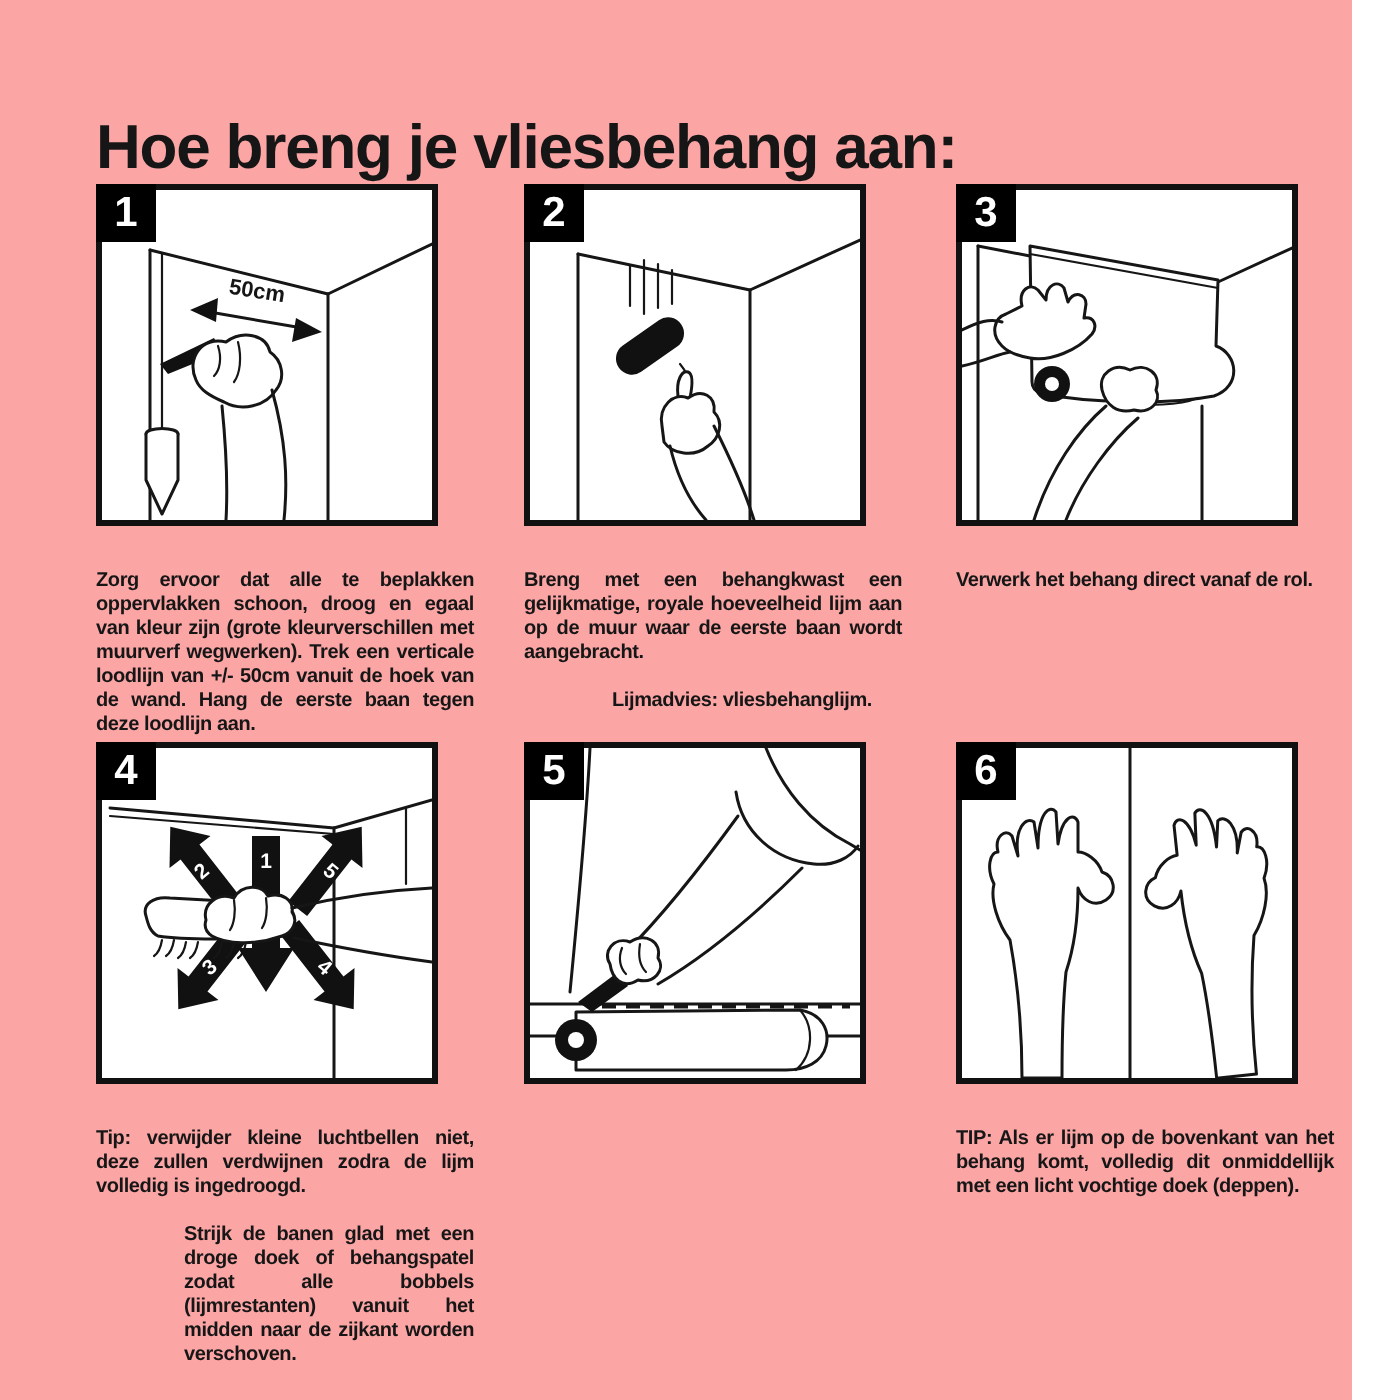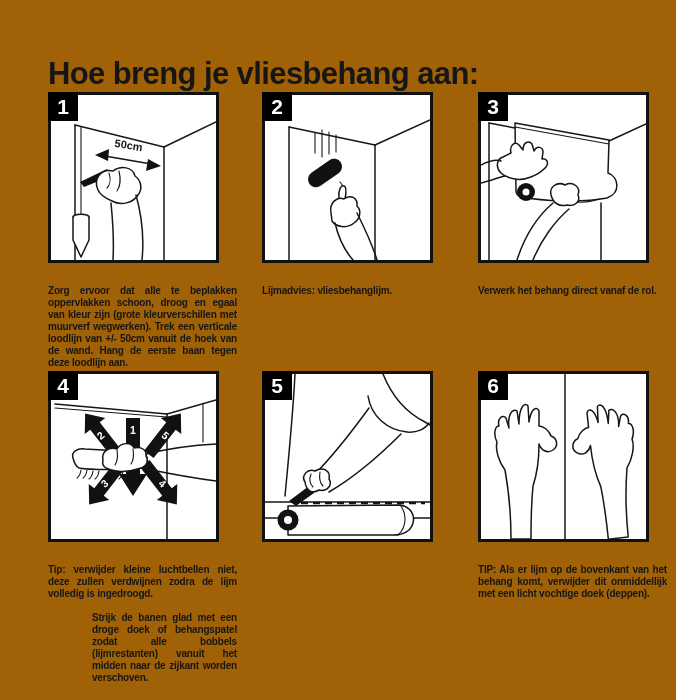--- a/index.html
+++ b/index.html
@@ -1,16 +1,16 @@
 <!DOCTYPE html>
 <html><head>
 <meta charset="utf-8">
 <style>
   html,body{margin:0;padding:0;background:#fff;}
-  .page{position:relative;width:676px;height:700px;background:#a16207;overflow:hidden;
+  .page{position:relative;width:676px;height:700px;background:#fca5a5;overflow:hidden;
         font-family:"Liberation Sans",sans-serif;color:#161616;}
   .title{position:absolute;left:48px;top:36px;font-size:31px;font-weight:700;
          letter-spacing:-0.6px;line-height:1.1;}
   .step{position:absolute;width:189px;}
   .step.r1{top:92px;} .step.r2{top:371px;}
   .step.c1{left:48px;} .step.c2{left:262px;} .step.c3{left:478px;}
   .panel{position:relative;width:165px;height:165px;border:3px solid #111;background:#fff;}
   .badge{position:absolute;top:-3px;left:-3px;width:30px;height:29px;background:#000;
          color:#fff;font-size:21px;font-weight:700;display:flex;align-items:center;
          justify-content:center;z-index:2;}
@@ -95,20 +95,21 @@
         </g>
         <g>
           <path class="wh" d="M74,103 C73,95 76,90 79,91 C82,92 81,99 80,104"></path>
           <path class="wh" d="M66,118 C64,108 72,101 79,104 C86,99 93,103 92,111 C97,116 95,124 89,128 C82,134 71,132 67,126 Z"></path>
           <path class="ln" d="M70,128 C74,145 80,156 88,165"></path>
           <path class="ln" d="M92,118 C102,138 108,152 112,165"></path>
         </g>
       </svg>
     </div>
     <div class="caption">
+      <p>Breng met een behangkwast een gelijkmatige, royale hoeveelheid lijm aan op de muur waar de eerste baan wordt aangebracht.</p>
       <p>Lijmadvies: vliesbehanglijm.</p>
     </div>
   </section>
 
   <section class="step r1 c3">
     <div class="panel">
       <div class="badge">3</div>
       <svg width="165" height="165" viewBox="0 0 165 165">
         <g>
           <path class="ln" d="M8,28 L34,33"></path>
@@ -236,17 +237,17 @@
         <path class="ln" d="M84,0 V165"></path>
         <g>
           <path class="wh" d="M30,165 C30,140 28,118 24,96 C18,88 14,76 16,68 C12,60 14,52 18,52 C16,44 22,40 25,44 L28,54 C26,40 32,34 36,37 L38,50 C38,32 44,28 47,32 L48,48 C50,34 56,32 58,37 L58,52 C62,52 68,56 70,62 C76,64 78,72 72,76 C66,80 60,76 58,70 C58,86 56,100 52,112 C50,132 50,150 50,165 Z"></path>
         </g>
         <g transform="translate(170,0) scale(-1,1)">
           <path class="wh" transform="rotate(6 45 95)" d="M30,165 C30,140 28,118 24,96 C18,88 14,76 16,68 C12,60 14,52 18,52 C16,44 22,40 25,44 L28,54 C26,40 32,34 36,37 L38,50 C38,32 44,28 47,32 L48,48 C50,34 56,32 58,37 L58,52 C62,52 68,56 70,62 C76,64 78,72 72,76 C66,80 60,76 58,70 C58,86 56,100 52,112 C50,132 50,150 50,165 Z"></path>
         </g>
       </svg>
     </div>
     <div class="caption tight">
-      <p>TIP: Als er lijm op de bovenkant van het behang komt, verwijder dit onmiddellijk met een licht vochtige doek (deppen).</p>
+      <p>TIP: Als er lijm op de bovenkant van het behang komt, volledig dit onmiddellijk met een licht vochtige doek (deppen).</p>
     </div>
   </section>
 
 </div>
 
 </body></html>

